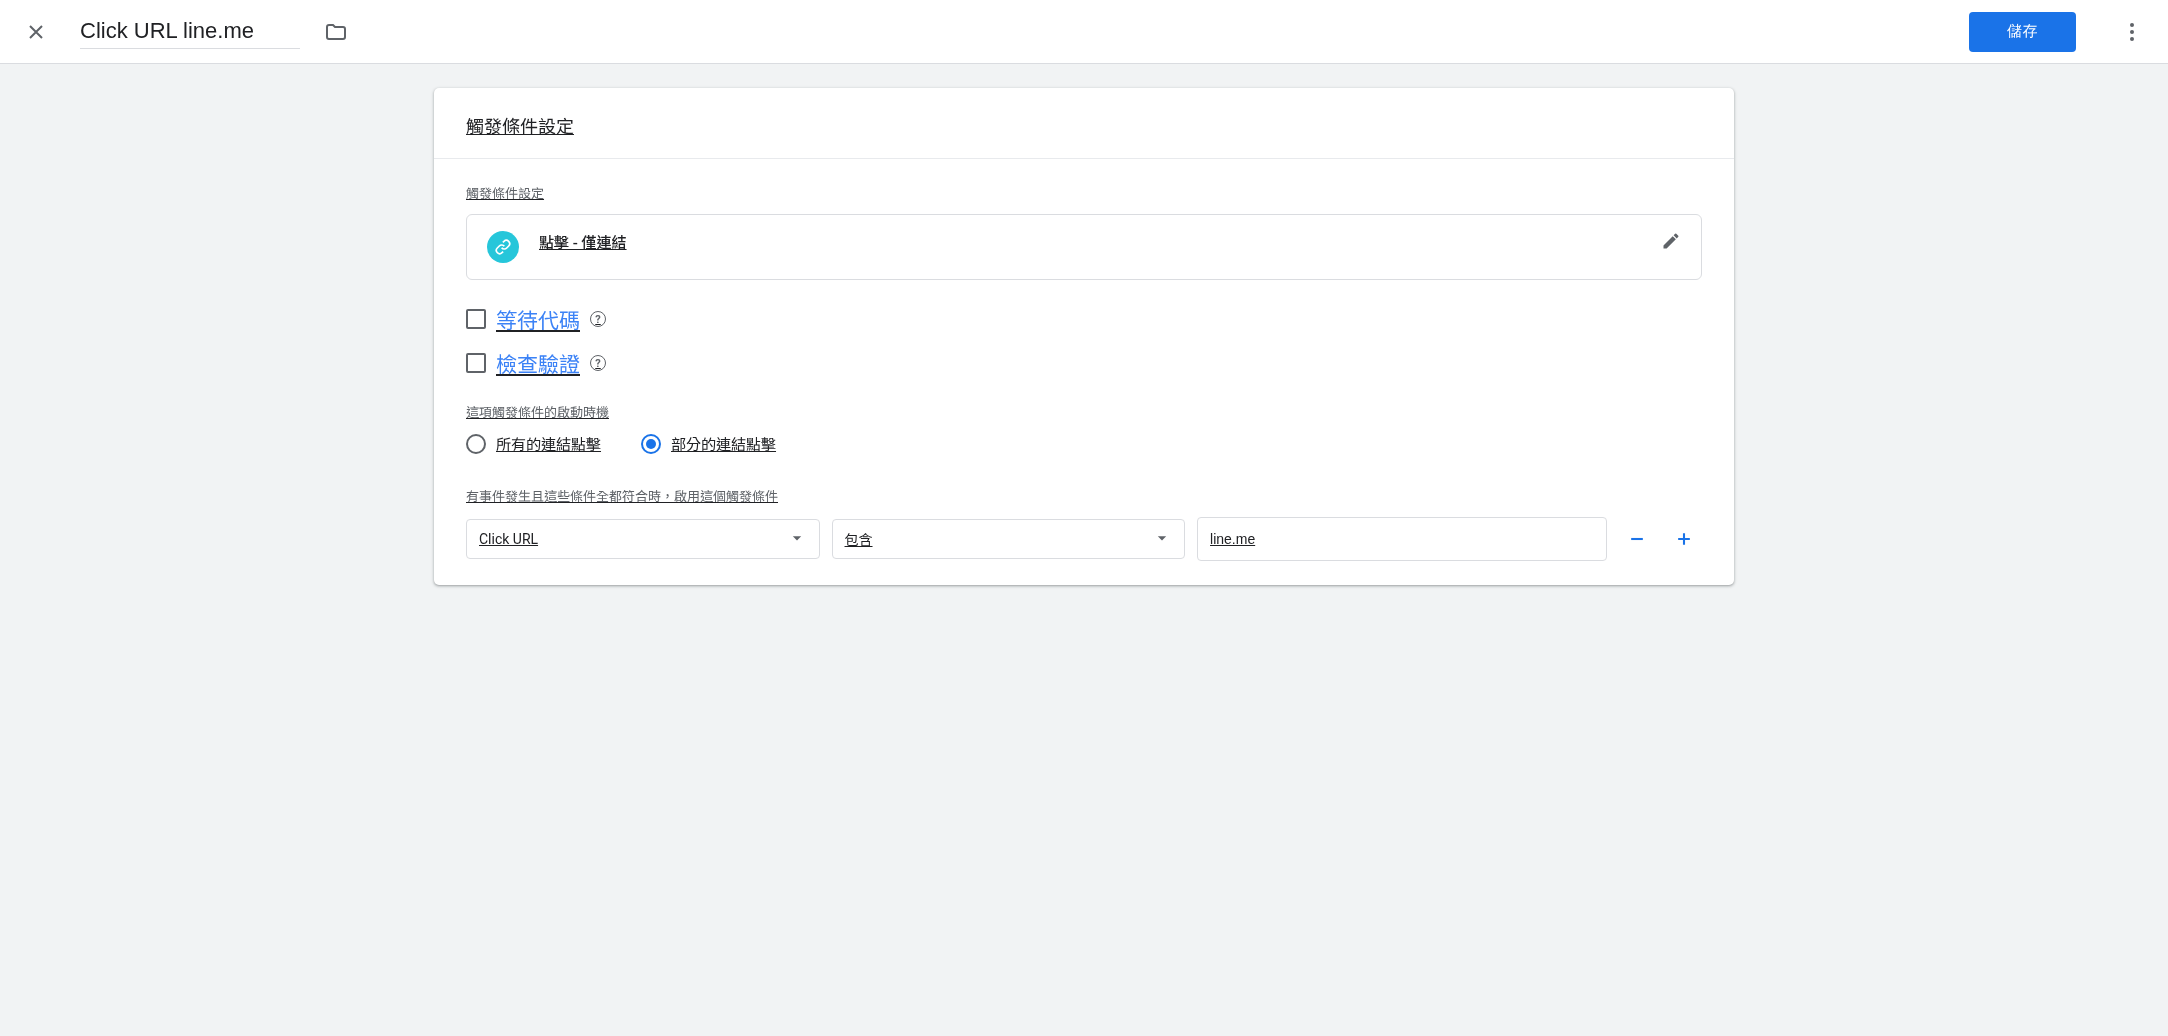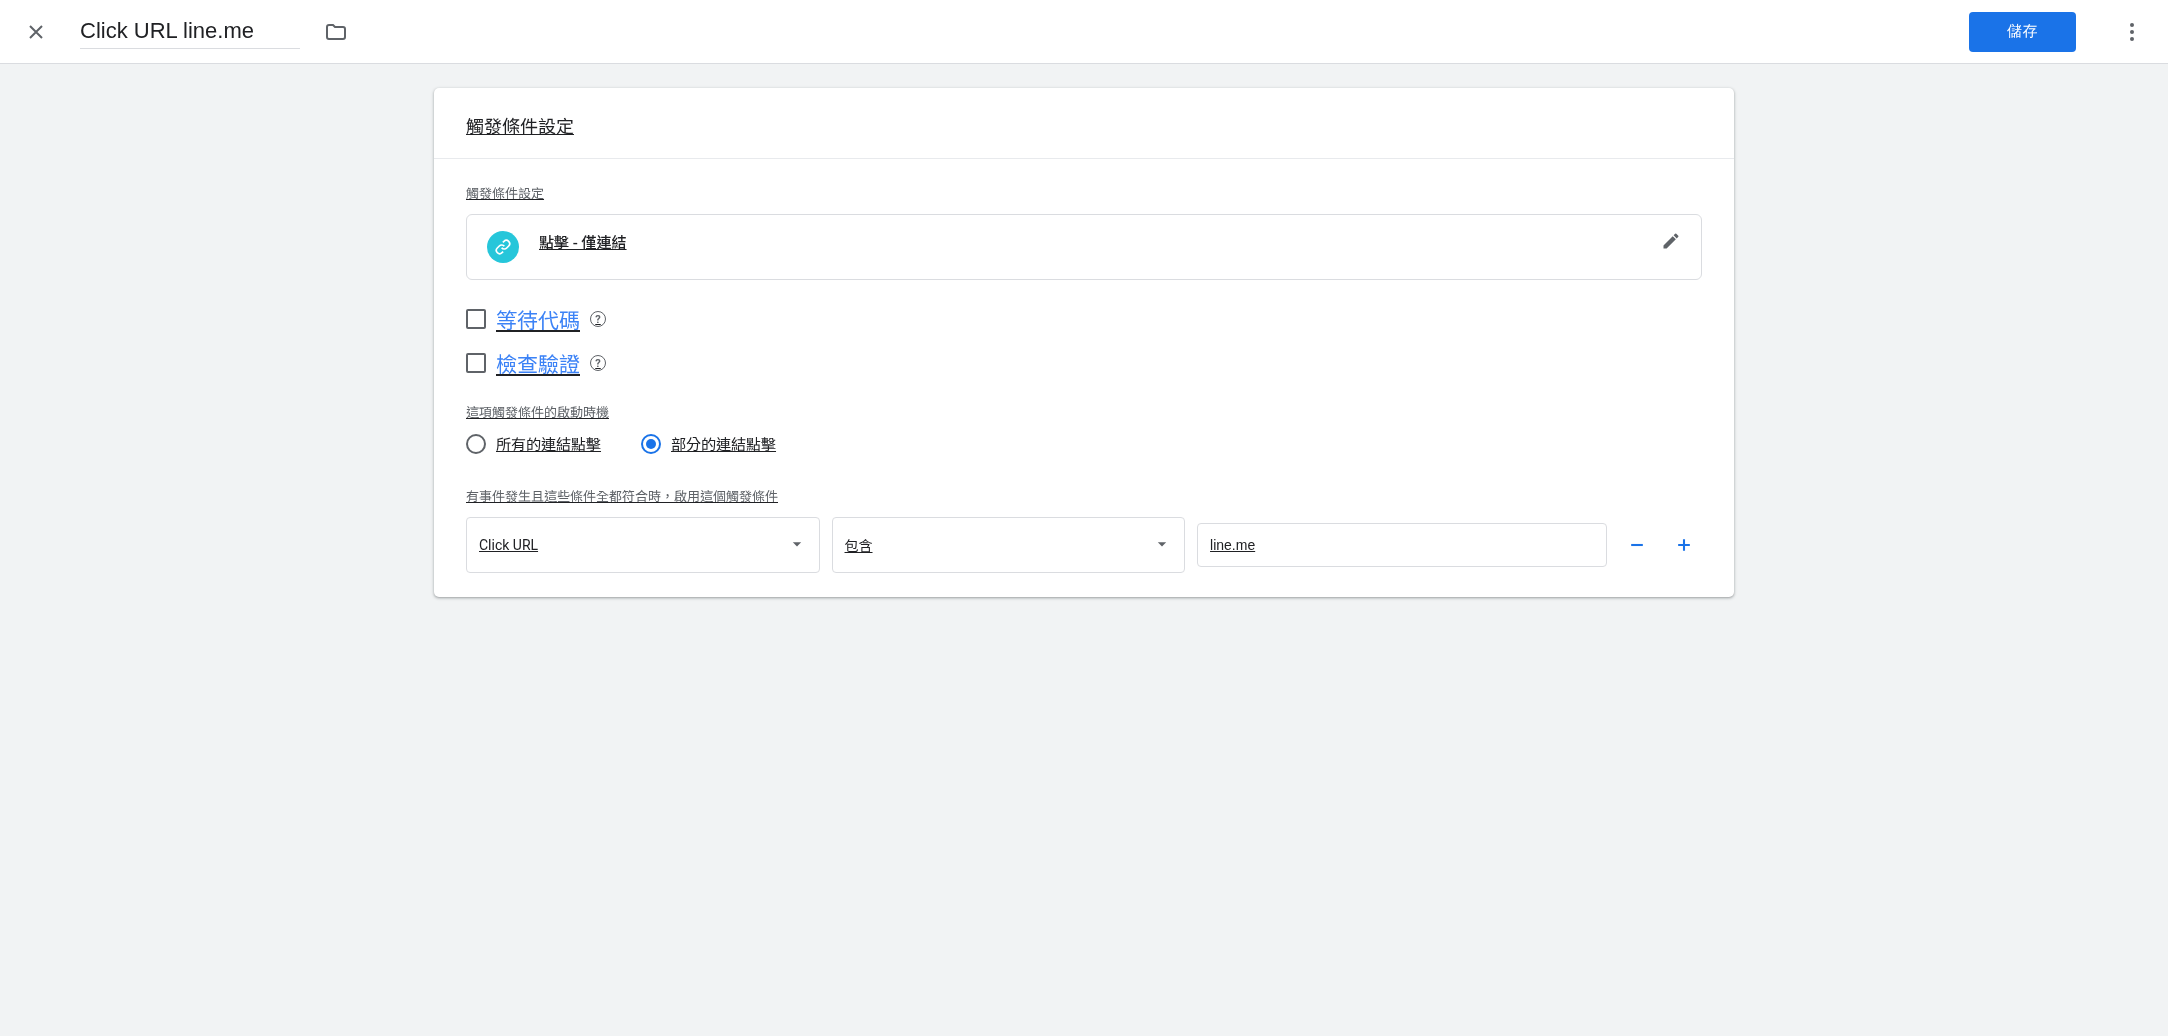--- a/index.html
+++ b/index.html
@@ -203,21 +203,21 @@
     }
     .condition-row {
       display: flex;
       align-items: center;
       gap: 12px;
       margin-top: 12px;
     }
     .select-box {
       border: 1px solid #dadce0;
       border-radius: 4px;
-      height: 56px;
+      height: 40px;
       padding: 0 12px;
       display: flex;
       align-items: center;
       justify-content: space-between;
       cursor: pointer;
       background: #fff;
       font-size: 14px;
       color: #202124;
     }
     .select-box.var {

